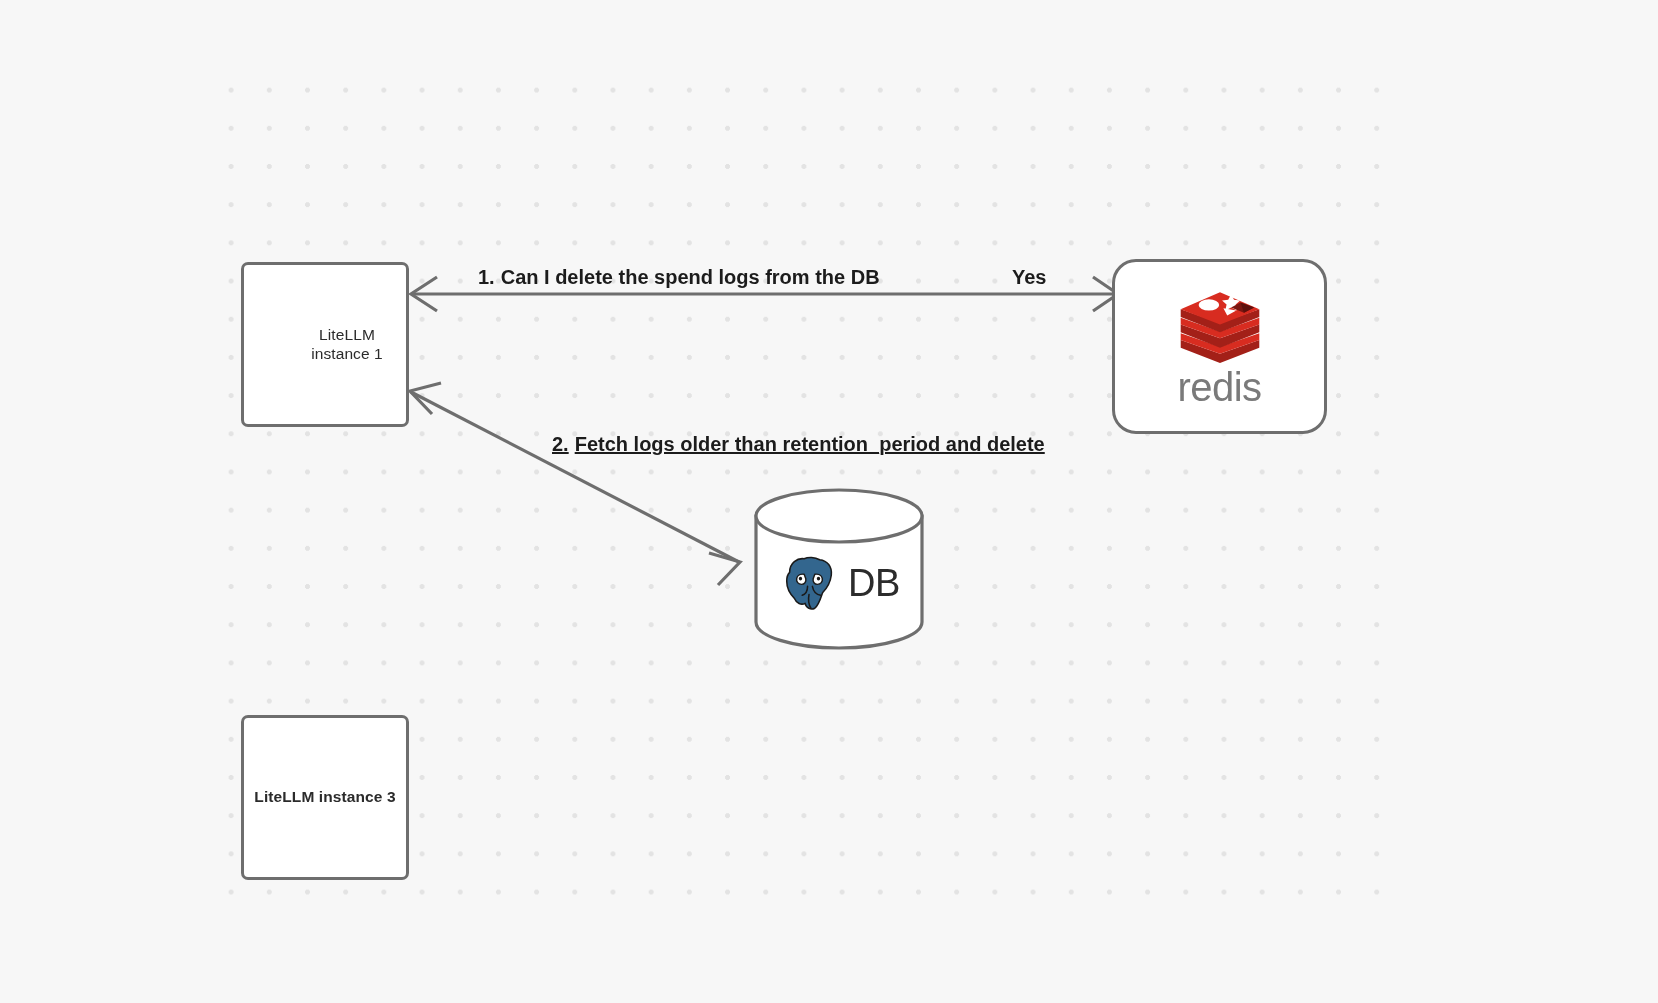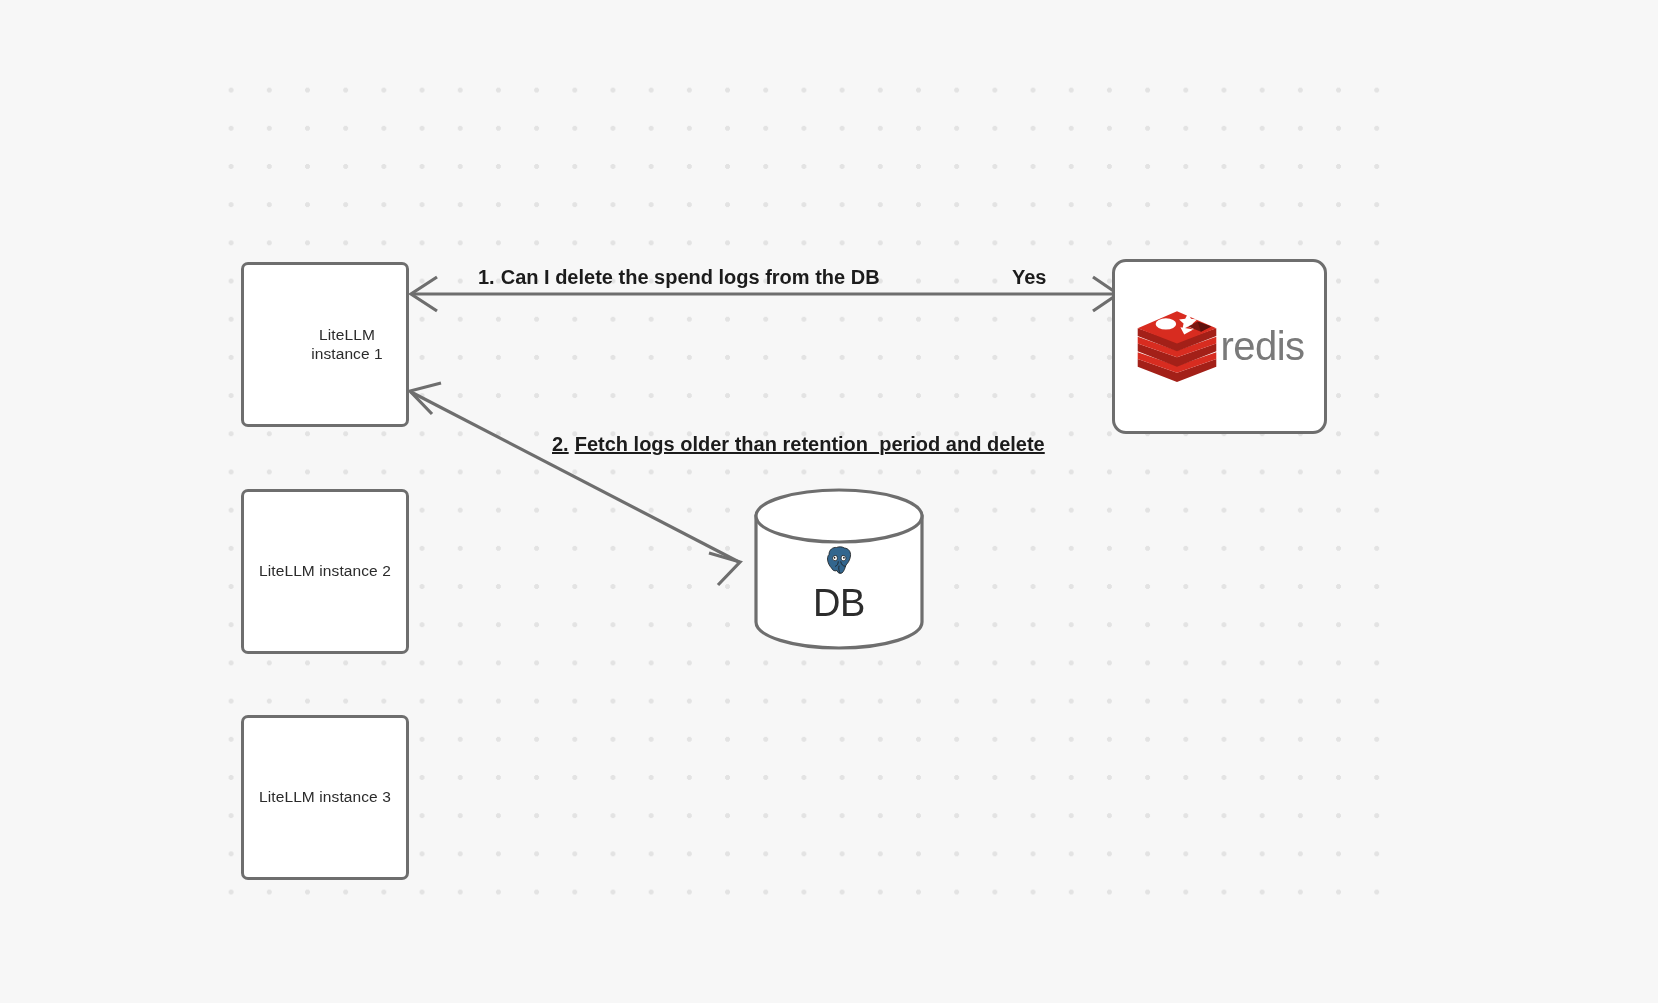--- a/index.html
+++ b/index.html
@@ -51,34 +51,35 @@
   .node-box .node-label {
     font-size: 15.5px;
     color: #2b2b2b;
     font-family: "Liberation Sans", "DejaVu Sans", sans-serif;
     letter-spacing: .1px;
     text-align: center;
     line-height: 1.2;
   }
   #node-instance-1 { left: 241px; top: 262px; padding-left: 44px; }
   #node-instance-2 { left: 241px; top: 489px; }
-  #node-instance-3 { left: 241px; top: 715px; }
+  #node-instance-3 { left: 241px; top: 715px; font-weight: bold; }
 
   
   #node-redis {
     position: absolute;
     left: 1112px;
     top: 259px;
     width: 215px;
     height: 175px;
     background: #ffffff;
     border: 3px solid #6e6e6e;
-    border-radius: 14px;
+    border-radius: 24px;
     box-sizing: border-box;
     display: flex;
+    flex-direction: column;
     align-items: center;
     justify-content: center;
   }
   #node-redis .redis-mark {
     width: 86px;
     height: 82px;
     display: block;
   }
   #node-redis .redis-wordmark {
     font-size: 40px;
@@ -107,21 +108,20 @@
   #node-database .db-inner {
     position: absolute;
     left: 0;
     top: 56px;
     width: 172px;
     height: 78px;
     display: flex;
     align-items: center;
     justify-content: center;
     gap: 8px;
-    flex-direction: column;
   }
   #node-database .pg-mark {
     width: 62px;
     height: 62px;
     display: block;
   }
   #node-database .db-text {
     font-size: 38px;
     font-family: "Liberation Sans", "DejaVu Sans", sans-serif;
     color: #2c2c2c;
@@ -198,23 +198,20 @@
   <div class="edge-label" id="edge-label-yes">Yes</div>
 
   <div class="edge-label" id="edge-label-2">
     <span class="step-num">2.</span><span>Fetch logs older than retention_period and delete</span>
   </div>
 
   <div class="node-box" id="node-instance-1">
     <span class="node-label">LiteLLM instance 1</span>
   </div>
 
-  <div class="node-box" id="node-instance-2">
-    <span class="node-label">LiteLLM instance 2</span>
-  </div>
 
   <div class="node-box" id="node-instance-3">
     <span class="node-label">LiteLLM instance 3</span>
   </div>
 
   <div id="node-redis">
     <svg class="redis-mark" viewBox="0 0 100 96" xmlns="http://www.w3.org/2000/svg">
 
       <path d="M50 78 L4 62 L4 71 L50 89 L96 71 L96 62 Z" fill="#a32018"></path>
       <path d="M50 70 L4 54 L4 62 L50 78 L96 62 L96 54 Z" fill="#d82c20"></path>

